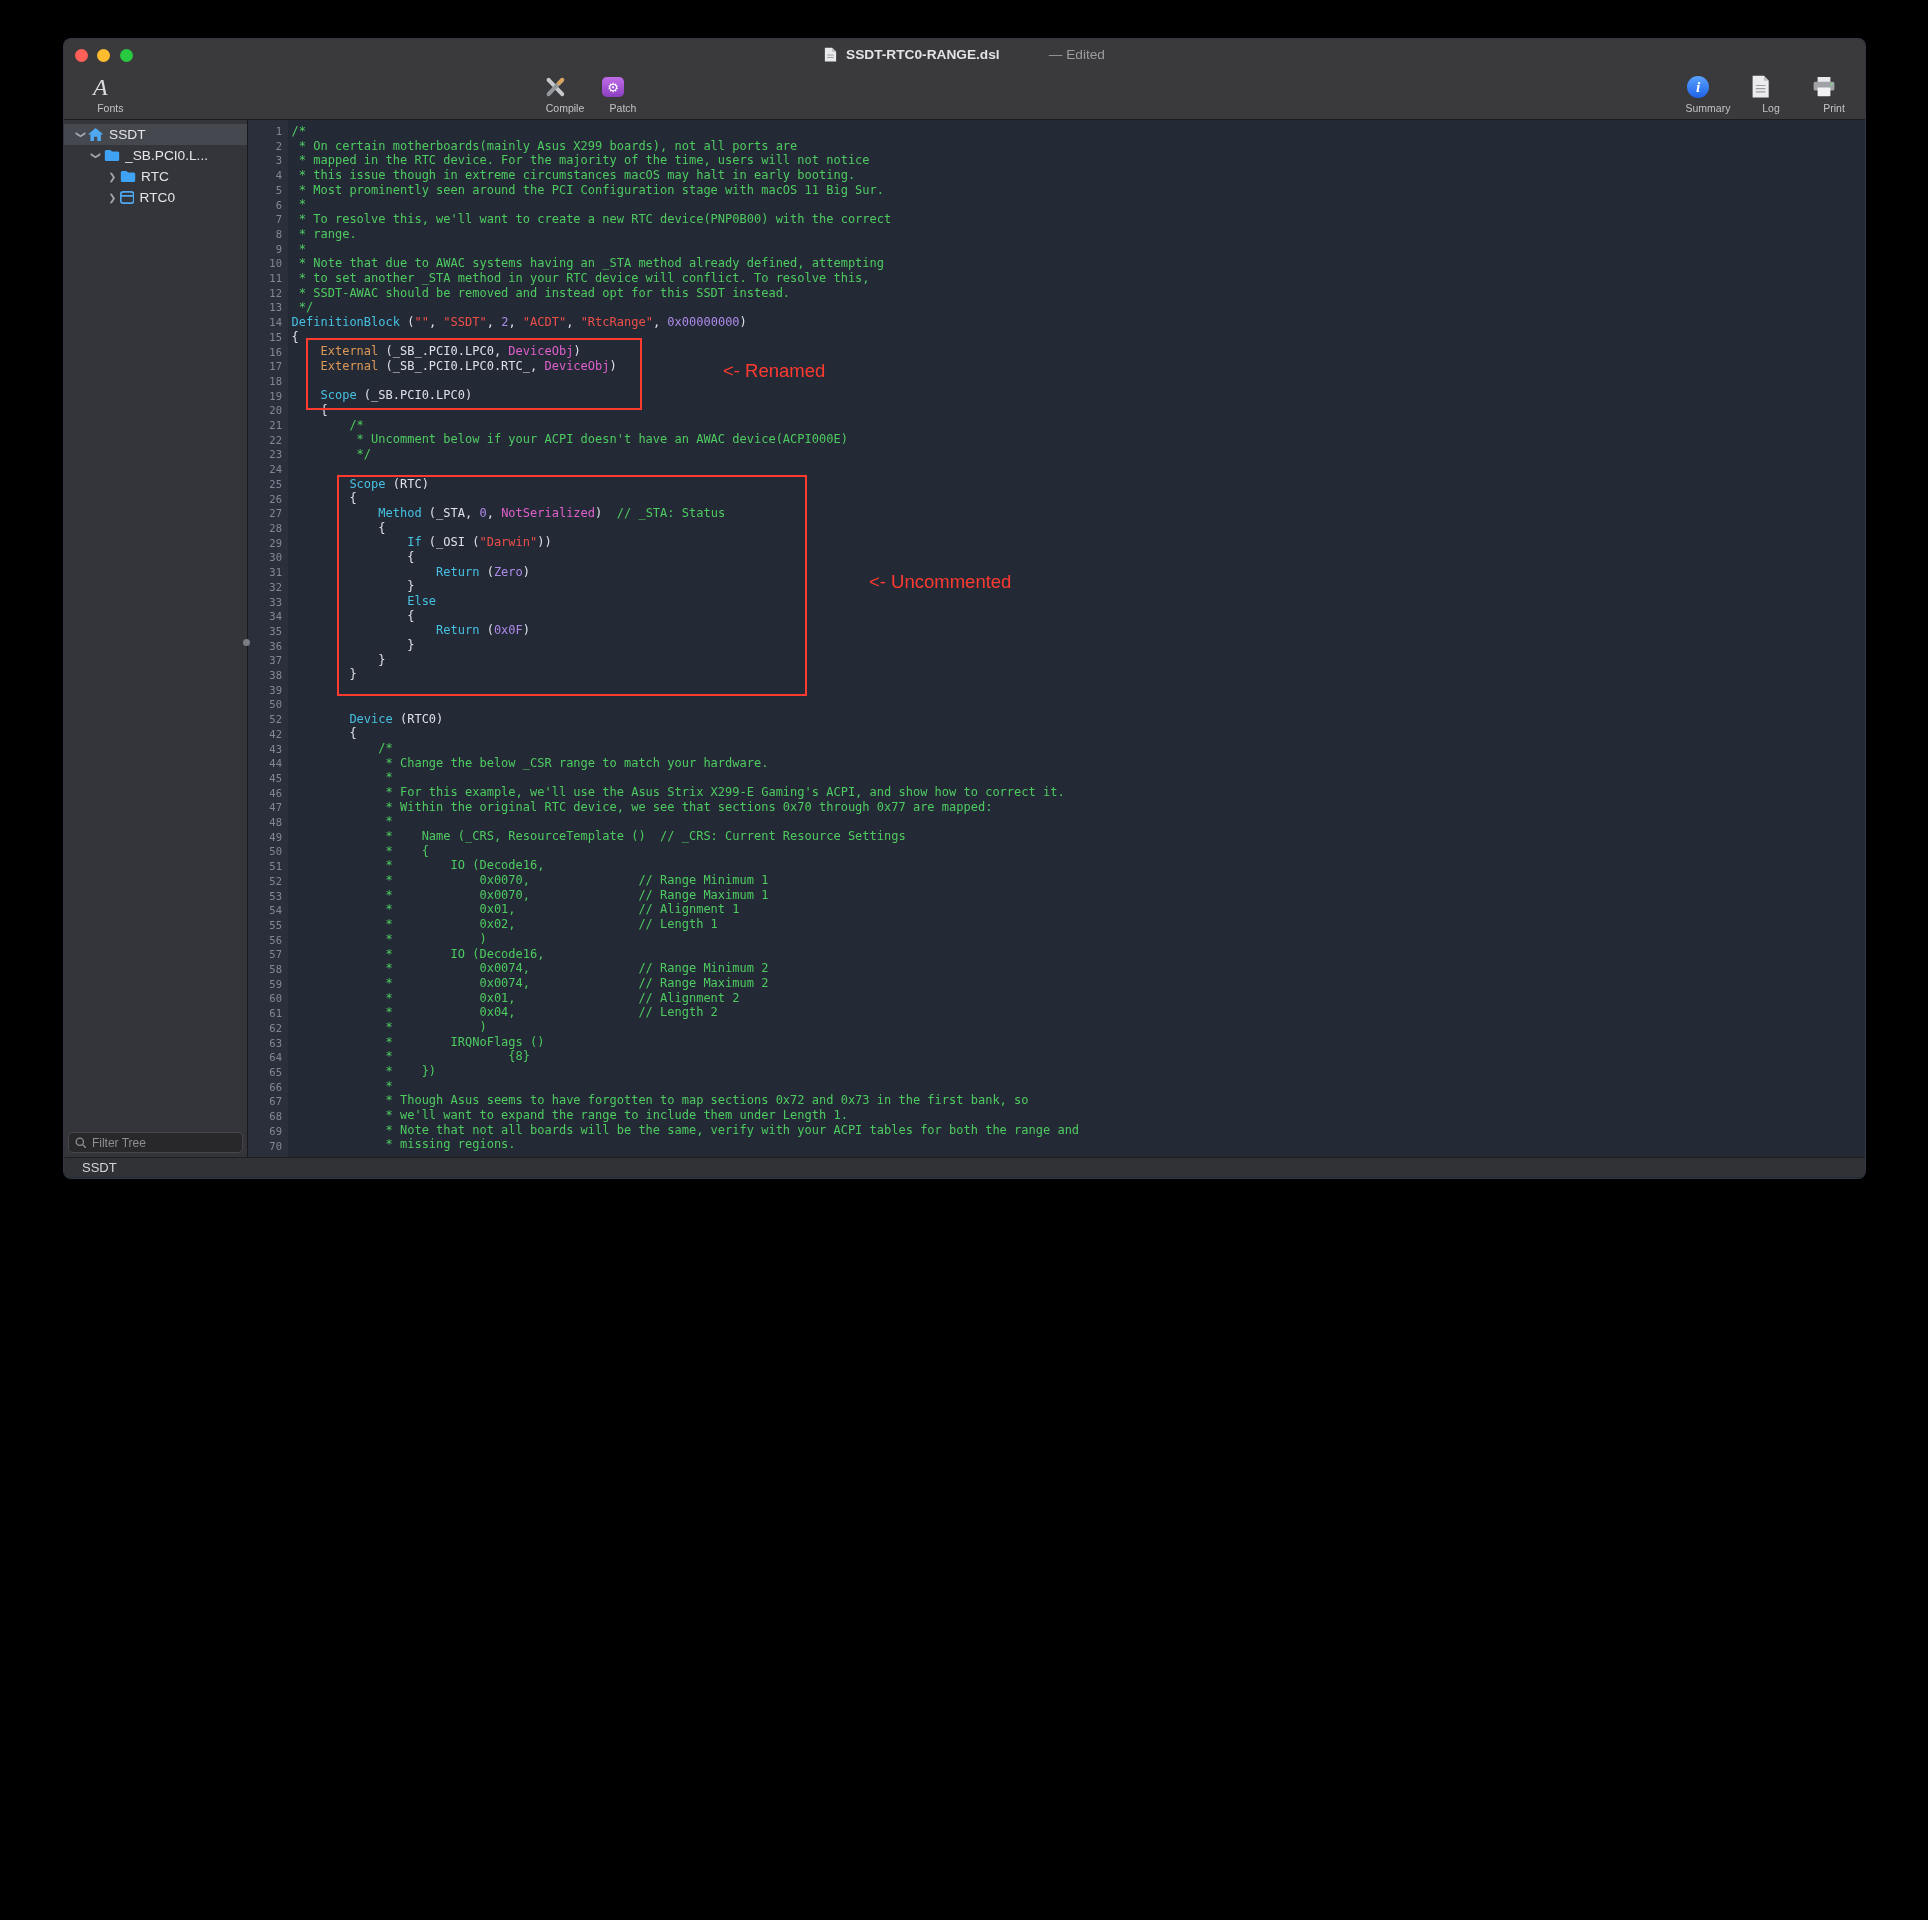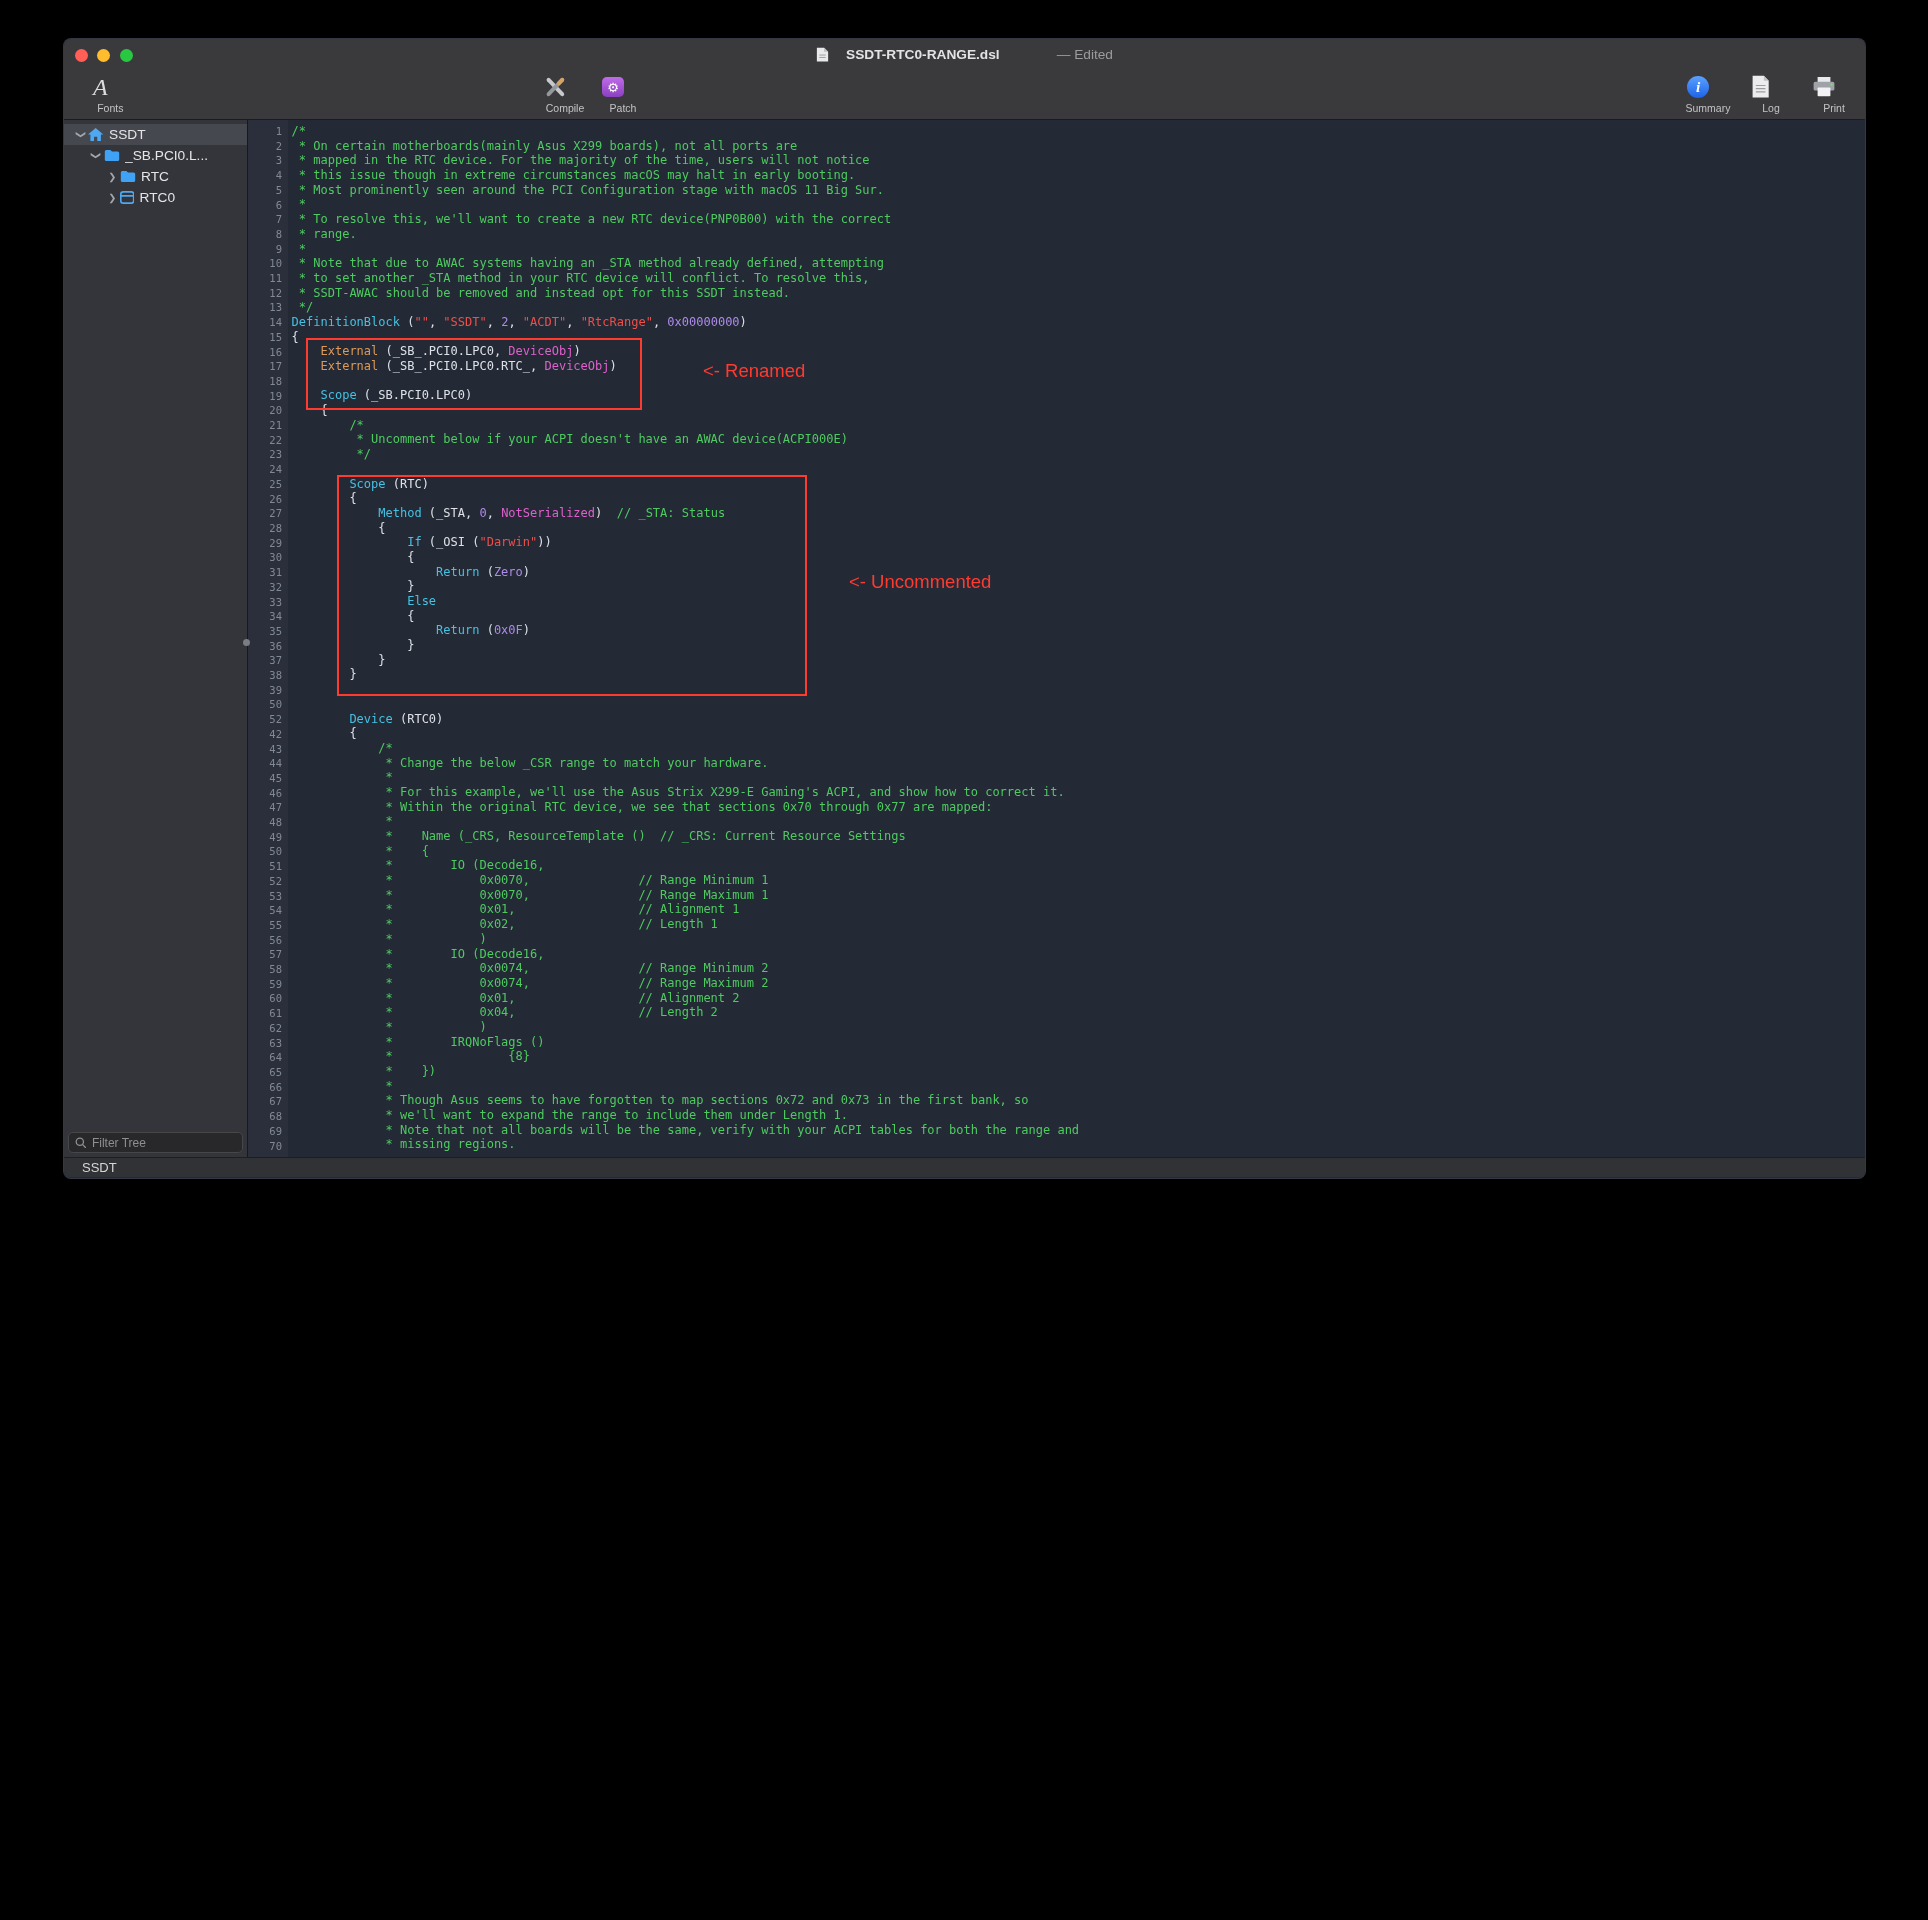--- a/index.html
+++ b/index.html
@@ -9,21 +9,21 @@
           border-radius:8px;overflow:hidden;border:0.8px solid rgba(255,255,255,0.07);
           box-shadow:0 24px 64px rgba(0,0,0,0.6);box-sizing:border-box;}
 
   
   .titlebar{height:32px;background:#3A3A3D;position:relative;display:flex;align-items:center;justify-content:center;}
   .traffic{position:absolute;left:10.5px;top:9.7px;display:flex;gap:9.7px;}
   .light{width:13px;height:13px;border-radius:50%;}
   .light.red{background:#FF5F57;}
   .light.yellow{background:#FEBC2E;}
   .light.green{background:#28C840;}
-  .title{display:flex;align-items:center;gap:17px;}
+  .title{display:flex;align-items:center;gap:9px;}
   .title-text{color:#E3E3E5;font-weight:bold;font-size:13.7px;}
   .title-suffix{color:#9B9BA0;font-size:13.7px;margin-left:40px;}
 
   
   .toolbar{height:49px;background:#3A3A3D;border-bottom:0.8px solid #1C1C1E;position:relative;box-sizing:border-box;}
   .tb-group{position:absolute;top:1.6px;display:flex;gap:8px;}
   .tb-left{left:11.3px;}
   .tb-center{left:466px;}
   .tb-right{right:16px;gap:13px;}
   .tb-item{display:flex;flex-direction:column;align-items:center;width:50px;cursor:default;}
@@ -68,21 +68,21 @@
   .tok-k{color:var(--keyword);}
   .tok-s{color:var(--string);}
   .tok-n{color:var(--number);}
   .tok-t{color:var(--type);}
   .tok-e{color:var(--external);}
   .tok-p{color:var(--plain);}
 
   .anno-box{position:absolute;border:2.4px solid var(--annotation,#FF3B30);pointer-events:none;}
   .box1{left:58px;top:218px;width:332px;height:68px;}
   .box2{left:89px;top:355px;width:466px;height:217px;}
-  .anno-label{position:absolute;color:var(--annotation,#FF3B30);font-size:18.5px;pointer-events:none;}
+  .anno-label{position:absolute;color:var(--annotation,#FF3B30);font-size:18.5px;pointer-events:none;margin-left:20px;}
   .label1{left:455px;top:240px;}
   .label2{left:601px;top:451px;}
 
   
   .statusbar{height:20px;background:#313236;border-top:0.8px solid #1E1E20;display:flex;align-items:center;
              padding-left:18px;color:#D5D5D7;font-size:13px;box-sizing:border-box;}
 </style>
 </head>
 <body>
 

